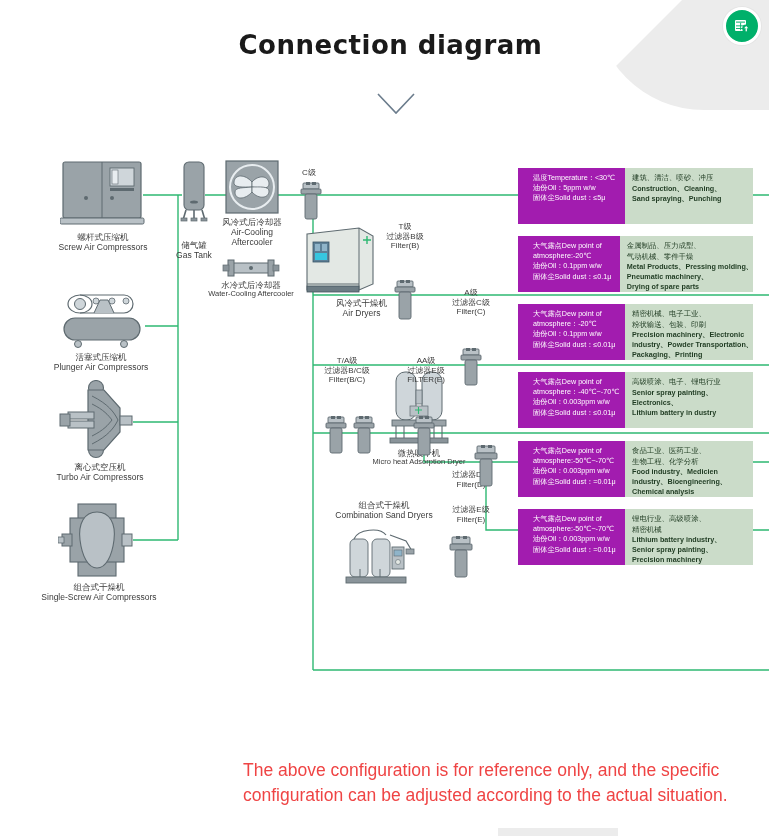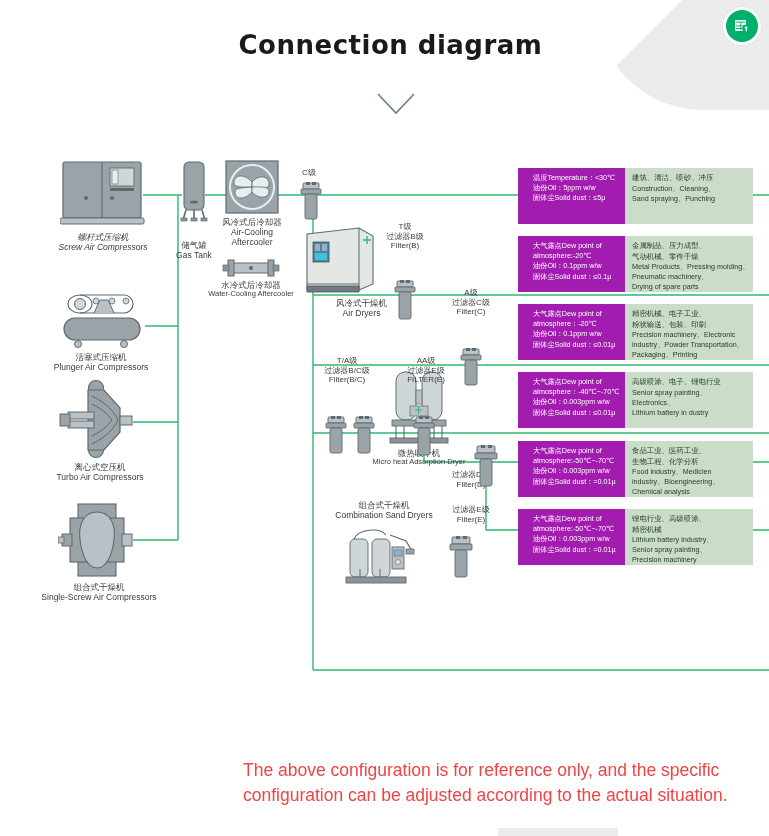--- a/index.html
+++ b/index.html
@@ -66,21 +66,21 @@
     padding:5px 0 0 15px;box-sizing:border-box;
     font-size:7.2px;line-height:1.42;
   }
   .spec-right{
     flex:1;background:#cbdcc9;color:#1f3b22;
     padding:5px 0 0 7px;box-sizing:border-box;
     font-size:7.4px;line-height:1.42;
   }
   .spec-left div,.spec-right div{white-space:nowrap;}
   .spec-right .cn{font-size:7.4px;}
-  .spec-right .en{font-size:7.2px;}
+  .spec-right .en{font-size:7.2px;font-weight:bold;}
 
   
   #footer{
     position:absolute;left:243px;top:758px;width:516px;
     font-size:17.5px;line-height:1.45;color:#ef4444;
   }
   #footer-strip{
     position:absolute;left:498px;top:828px;width:120px;height:8px;
     background:#ececec;
   }
@@ -150,21 +150,21 @@
       <rect x="3" y="2" width="78" height="56" rx="2" fill="#9aa3a8" stroke="#5e6a70" stroke-width="1.2"></rect>
       <line x1="42" y1="2" x2="42" y2="58" stroke="#5e6a70" stroke-width="1"></line>
       <rect x="50" y="8" width="24" height="18" fill="#cfd6da" stroke="#5e6a70" stroke-width="0.9"></rect>
       <rect x="52" y="10" width="6" height="14" fill="#e8edf0" stroke="#5e6a70" stroke-width="0.6"></rect>
       <rect x="50" y="28" width="24" height="3" fill="#5e6a70"></rect>
       <circle cx="26" cy="38" r="2" fill="#5e6a70"></circle>
       <circle cx="52" cy="38" r="2" fill="#5e6a70"></circle>
       <rect x="0" y="58" width="84" height="6" rx="1.5" fill="#b9c1c6" stroke="#5e6a70" stroke-width="1"></rect>
     </svg>
   </div>
-  <div class="cap" style="left:48px;top:92px;width:110px;font-style:italic;">
+  <div class="cap" style="left:48px;top:92px;width:110px;">
     <span class="cn">螺杆式压缩机</span>
     <span class="en">Screw Air Compressors</span>
   </div>
 
   <div class="eq" style="left:178px;top:20px;">
     <svg width="32" height="70" viewBox="0 0 32 70">
       <rect x="6" y="2" width="20" height="48" rx="5" fill="#9aa3a8" stroke="#5e6a70" stroke-width="1.1"></rect>
       <ellipse cx="16" cy="42" rx="4" ry="1.6" fill="#5e6a70"></ellipse>
       <path d="M8 50 L5 60 M16 50 L16 60 M24 50 L27 60" stroke="#5e6a70" stroke-width="1.6" fill="none"></path>
       <rect x="3" y="58" width="6" height="3" fill="#8a949a" stroke="#5e6a70" stroke-width=".7"></rect>

